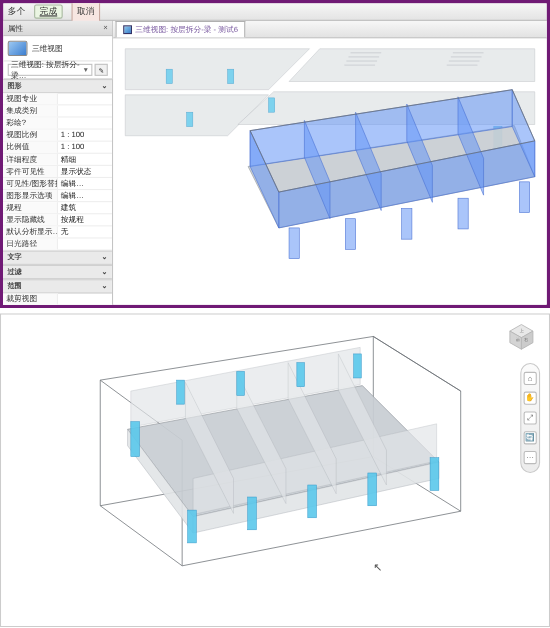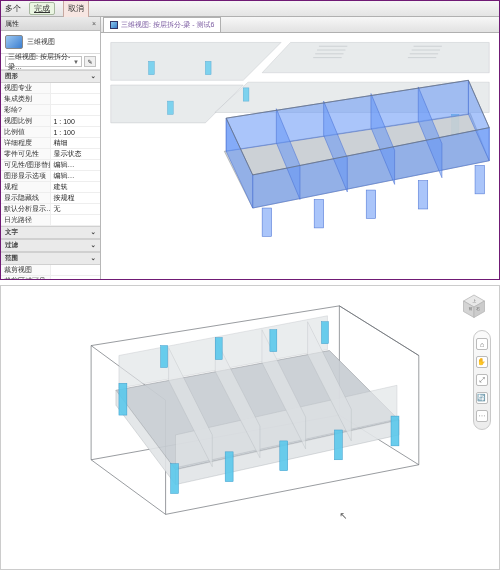--- a/index.html
+++ b/index.html
@@ -1,18 +1,18 @@
 <!DOCTYPE html>
 <html><head>
 <meta charset="utf-8">
 <style>
   * { box-sizing: border-box; margin: 0; padding: 0; }
   body { font-family: "Microsoft YaHei", Arial, sans-serif; font-size: 9px; background: #fff; color: #333; }
   .page { width: 500px; }
-  .panel-top { position: relative; width: 500px; height: 280px; border: 1px solid #701a75; background: #f0f0f0; overflow: hidden; }
+  .panel-top { position: relative; width: 500px; height: 280px; border: 3px solid #701a75; background: #f0f0f0; overflow: hidden; }
   .panel-bottom { position: relative; width: 500px; height: 285px; border: 1px solid #ccc; background: #fff; margin-top: 5px; overflow: hidden; }
 
   
   .toolbar { height: 16px; background: linear-gradient(#f6f6f6,#e4e4e4); border-bottom: 1px solid #b0b0b0; display: flex; align-items: center; font-size: 8px; padding: 0 4px; gap: 8px; }
   .toolbar span { color: #333; }
 
   
   .props { position: absolute; top: 16px; left: 0; width: 100px; bottom: 0; background: #f6f6f6; border-right: 1px solid #b7b7b7; display: flex; flex-direction: column; font-size: 7px; }
   .props-title { height: 14px; background: linear-gradient(#eaeaea,#d8d8d8); border-bottom: 1px solid #bcbcbc; padding: 1px 4px; display:flex; align-items:center; justify-content:space-between; }
   .close-x { cursor: pointer; color:#555; }

